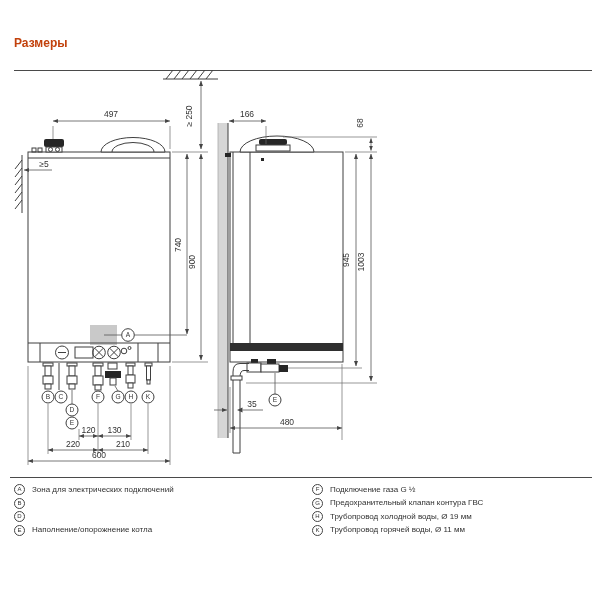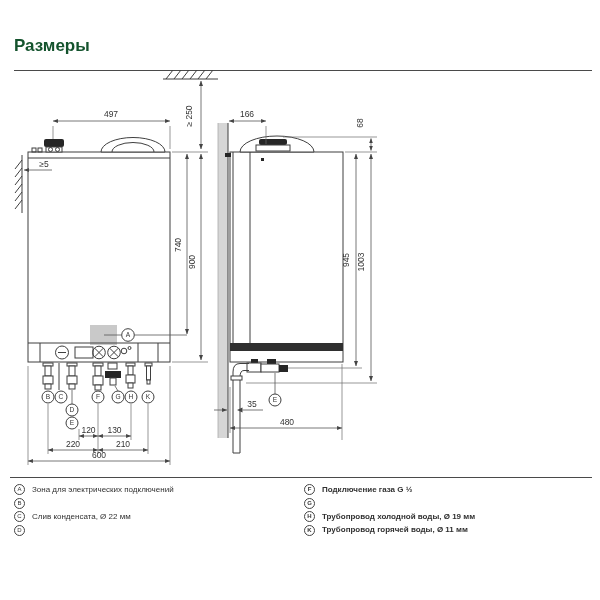--- a/index.html
+++ b/index.html
@@ -1,32 +1,32 @@
 <!DOCTYPE html>
 <html><head>
 <meta charset="utf-8">
 <style>
   html,body{margin:0;padding:0;}
   .page{position:relative;width:600px;height:600px;background:#ffffff;overflow:hidden;
         font-family:"Liberation Sans", sans-serif;color:#333;}
-  .title{position:absolute;left:14px;top:36px;font-size:17px;font-weight:bold;color:#14532d;}
+  .title{position:absolute;left:14px;top:36px;font-size:12px;font-weight:bold;color:#c2410c;}
   .rule{position:absolute;left:14px;top:70px;width:578px;height:0;border-top:1.6px solid #4a4a4a;}
   .rule2{position:absolute;left:10px;top:477px;width:582px;height:0;border-top:1.4px solid #4a4a4a;}
   svg{position:absolute;left:0;top:0;}
   svg text{font-family:"Liberation Sans", sans-serif;font-size:8.5px;fill:#333;}
   svg text.cl{font-size:6.6px;}
   .s{stroke:#3f3f3f;stroke-width:1;fill:none;}
   .sf{stroke:#3f3f3f;stroke-width:1;fill:#ffffff;}
   .d{stroke:#555;stroke-width:0.8;fill:none;}
   .e{stroke:#6a6a6a;stroke-width:0.7;fill:none;}
   .dark{fill:#262626;stroke:none;}
   .legend{position:absolute;top:484px;left:0;width:600px;font-size:8px;}
   .lcol{position:absolute;top:0;}
   .lcol.left{left:14px;width:280px;}
-  .lcol.right{left:304px;width:280px;font-weight:bold;}
+  .lcol.right{left:312px;width:280px;}
   .li{display:flex;align-items:flex-start;margin-bottom:2.6px;line-height:9.6px;}
   .key{flex:0 0 auto;width:9px;height:9px;border:0.9px solid #444;border-radius:50%;
        font-size:6px;line-height:9px;text-align:center;margin-right:7px;color:#333;}
   .txt{padding-top:0.5px;color:#303030;text-align:center;}
 </style>
 </head>
 <body>
 
 <div class="page">
   <div class="title">Размеры</div>
@@ -298,34 +298,35 @@
   <div class="legend">
     <div class="lcol left">
       <div class="li">
         <span class="key">A</span>
         <span class="txt">Зона для электрических подключений</span>
       </div>
       <div class="li">
         <span class="key">B</span>
       </div>
       <div class="li">
-        <span class="key">C</span>
-        <span class="txt">Слив конденсата, Ø 22 мм</span>
-      </div>
-      <div class="li">
         <span class="key">D</span>
+      </div>
+      <div class="li">
+        <span class="key">E</span>
+        <span class="txt">Наполнение/опорожнение котла</span>
       </div>
     </div>
     <div class="lcol right">
       <div class="li">
         <span class="key">F</span>
         <span class="txt">Подключение газа G ½</span>
       </div>
       <div class="li">
         <span class="key">G</span>
+        <span class="txt">Предохранительный клапан контура ГВС</span>
       </div>
       <div class="li">
         <span class="key">H</span>
         <span class="txt">Трубопровод холодной воды, Ø 19 мм</span>
       </div>
       <div class="li">
         <span class="key">K</span>
         <span class="txt">Трубопровод горячей воды, Ø 11 мм</span>
       </div>
     </div>

